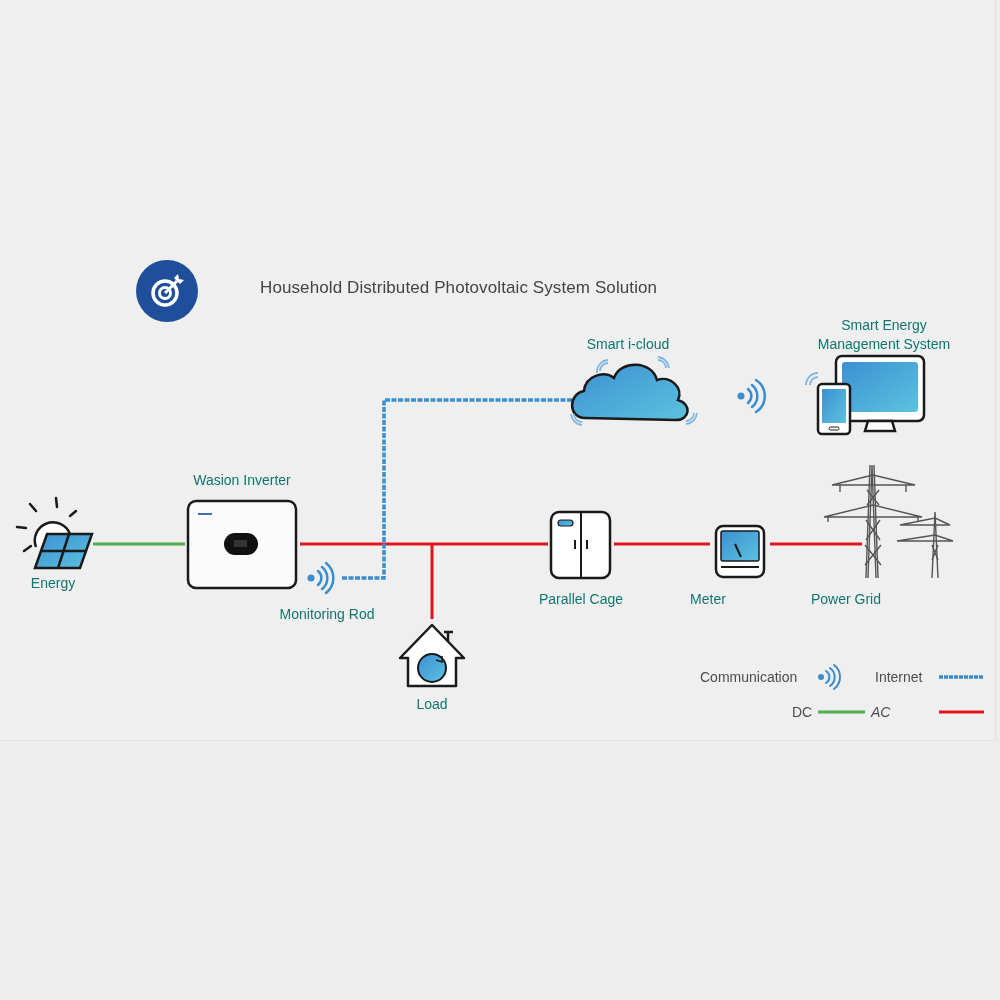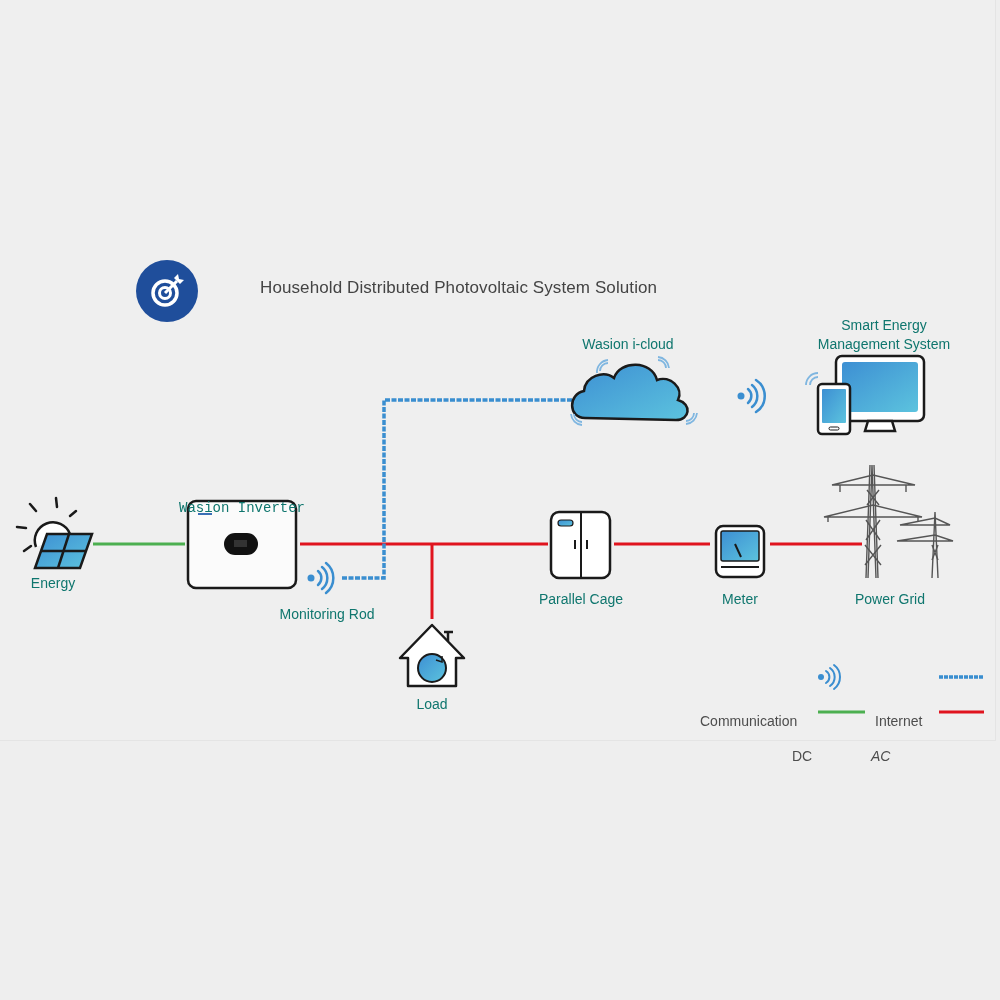--- a/index.html
+++ b/index.html
@@ -21,21 +21,21 @@
     letter-spacing: 0.1px;
   }
   .badge {
     left: 136px; top: 260px; width: 62px; height: 62px; border-radius: 50%;
     background: #1f4e9b;
   }
   .lbl { font-size: 14px; color: #0f766e; white-space: nowrap; }
   .lbl.center { transform: translateX(-50%); text-align: center; }
   .lbl.small { font-size: 14px; line-height: 19px; }
   svg.diagram { position: absolute; left: 0; top: 0; }
-  .legend-text { font-size: 14px; color: #4d4d4d; white-space: nowrap; margin-top: 44px; }
+  .legend-text { font-size: 14px; color: #4d4d4d; white-space: nowrap; }
 </style>
 </head>
 <body>
 
 <div class="panel"></div>
 
 <div class="abs badge">
   <svg width="62" height="62" viewBox="0 0 62 62">
     <circle cx="29" cy="33" r="12" fill="none" stroke="#fff" stroke-width="3.5"></circle>
     <circle cx="29" cy="33" r="5.5" fill="none" stroke="#fff" stroke-width="3"></circle>
@@ -171,28 +171,28 @@
     <path d="M826 671 A7 7 0 0 1 826 683"></path>
     <path d="M830 668 A11 11 0 0 1 830 686"></path>
     <path d="M834 665 A15 15 0 0 1 834 689"></path>
   </g>
   <line x1="939" y1="677" x2="984" y2="677" stroke="#3a8ed0" stroke-width="3.5" stroke-dasharray="4,1"></line>
   <line x1="818" y1="712" x2="865" y2="712" stroke="#4caf50" stroke-width="3"></line>
   <line x1="939" y1="712" x2="984" y2="712" stroke="#e0141e" stroke-width="3"></line>
 </svg>
 
 <div class="abs lbl center" style="left:53px; top:575px;">Energy</div>
-<div class="abs lbl center" style="left:242px; top:500px;font-family:Liberation Mono, monospace;">Wasion Inverter</div>
+<div class="abs lbl center" style="left:242px; top:472px;">Wasion Inverter</div>
 <div class="abs lbl center" style="left:317px; top:606px;padding-left:20px;">Monitoring Rod</div>
-<div class="abs lbl center" style="left:628px; top:336px;">Wasion i-cloud</div>
+<div class="abs lbl center" style="left:628px; top:336px;">Smart i-cloud</div>
 <div class="abs lbl center small" style="left:884px; top:316px;">
   <div>Smart Energy</div>
   <div>Management System</div>
 </div>
 <div class="abs lbl center" style="left:432px; top:696px;">Load</div>
 <div class="abs lbl center" style="left:581px; top:591px;">Parallel Cage</div>
-<div class="abs lbl center" style="left:740px; top:591px;">Meter</div>
-<div class="abs lbl center" style="left:890px; top:591px;">Power Grid</div>
+<div class="abs lbl center" style="left:708px; top:591px;">Meter</div>
+<div class="abs lbl center" style="left:846px; top:591px;">Power Grid</div>
 
 <div class="abs legend-text" style="left:700px; top:669px;">Communication</div>
 <div class="abs legend-text" style="left:875px; top:669px;">Internet</div>
 <div class="abs legend-text" style="left:792px; top:704px;">DC</div>
 <div class="abs legend-text" style="left:871px; top:704px;font-style:italic;">AC</div>
 
 </body></html>

